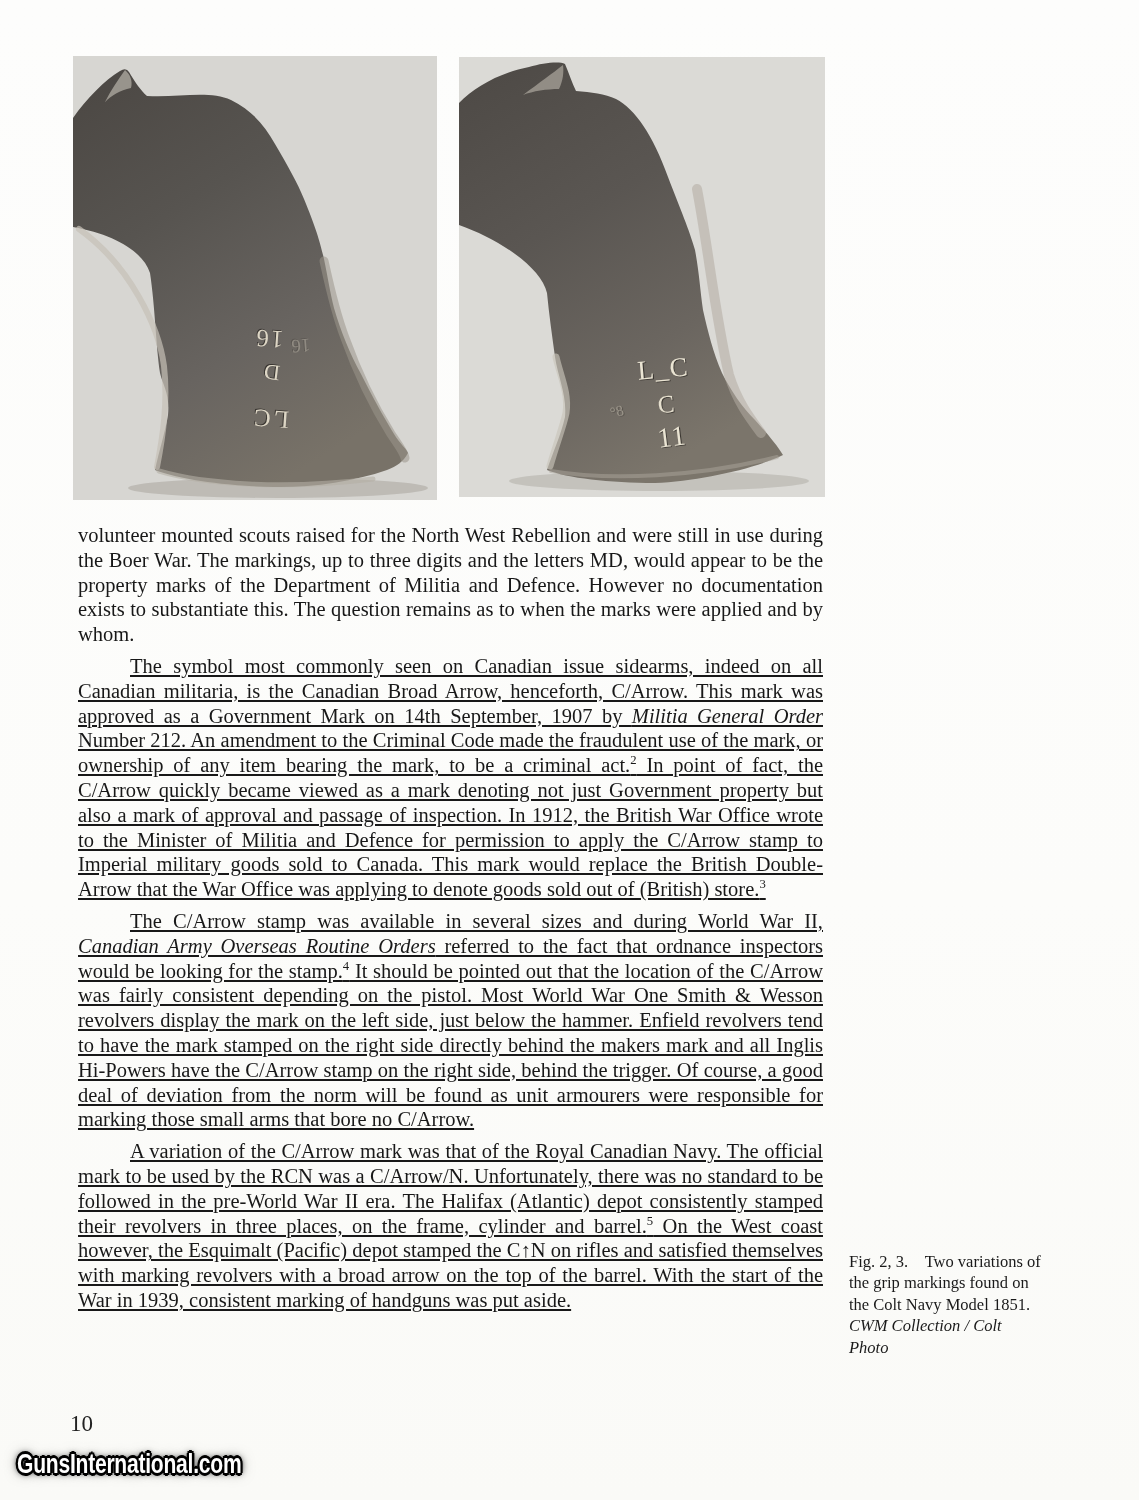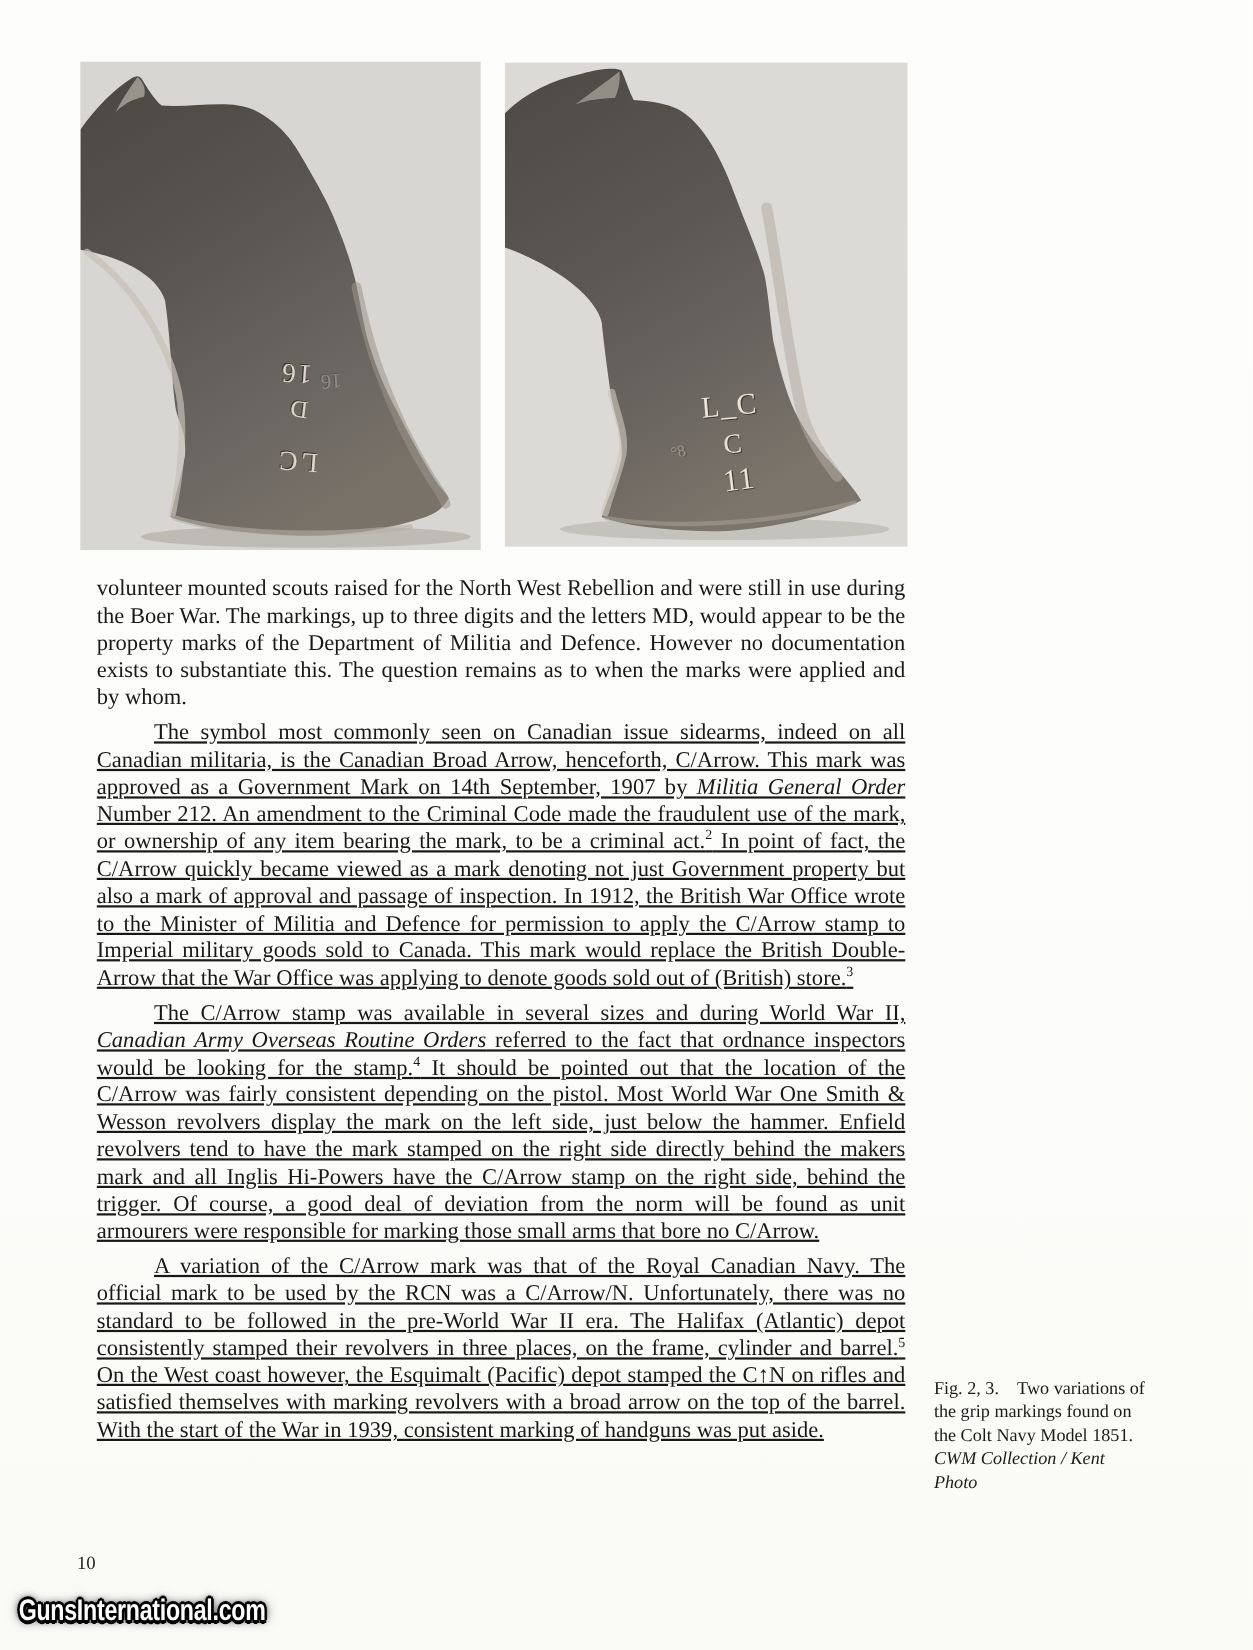--- a/index.html
+++ b/index.html
@@ -34,30 +34,30 @@
             transform:translate(-50%,-50%) rotate(-5deg); }
   .st-r3  { left:213px; top:380px; font-size:28px; letter-spacing:1px; color:#eae4d3;
             transform:translate(-50%,-50%) rotate(-7deg); }
   .st-r0  { left:158px; top:355px; font-size:15px; opacity:.38;
             transform:translate(-50%,-50%) rotate(-14deg); }
   
   .article {
     position:absolute; left:70px; top:523px; width:753px;
     font-size:20.5px; line-height:24.8px; text-align:justify; color:#181818;
   }
-  .article p { margin:0 0 7px 18px; }
+  .article p { margin:0 0 7px 8px; }
   .article p.indent { text-indent:52px;text-decoration:underline; }
   .article sup, .caption sup { font-size:.62em; vertical-align:super; line-height:0; }
   
   .caption {
     position:absolute; left:849px; top:1251px; width:194px;
     font-size:16.5px; line-height:21.4px; color:#1a1a1a;
   }
   
-  .page-number { position:absolute; left:70px; top:1411px; font-size:17px; color:#222;text-align:right; }
+  .page-number { position:absolute; left:70px; top:1411px; font-size:23px; color:#222;text-align:right; }
   .watermark {
     position:absolute; left:17px; top:1449px;
     font-family:"Liberation Sans", sans-serif; font-weight:700;
     font-size:27px; letter-spacing:-.3px; color:#ffffff;
     transform:scaleX(.78); transform-origin:left center;
     text-shadow:
       -2px -2px 0 #000, 2px -2px 0 #000, -2px 2px 0 #000, 2px 2px 0 #000,
       -3px 0 0 #000, 3px 0 0 #000, 0 -3px 0 #000, 0 3px 0 #000,
       0 0 5px #000, 0 0 9px rgba(0,0,0,.85), 0 0 14px rgba(0,0,0,.6);
   }
@@ -147,19 +147,19 @@
     <div class="stamp st-r3">11</div>
   </figure>
 
   <main class="article">
     <p>volunteer mounted scouts raised for the North West Rebellion and were still in use during the Boer War. The markings, up to three digits and the letters MD, would appear to be the property marks of the Department of Militia and Defence. However no documentation exists to substantiate this. The question remains as to when the marks were applied and by whom.</p>
     <p class="indent">The symbol most commonly seen on Canadian issue sidearms, indeed on all Canadian militaria, is the Canadian Broad Arrow, henceforth, C/Arrow. This mark was approved as a Government Mark on 14th September, 1907 by <i>Militia General Order</i> Number 212. An amendment to the Criminal Code made the fraudulent use of the mark, or ownership of any item bearing the mark, to be a criminal act.<sup>2</sup> In point of fact, the C/Arrow quickly became viewed as a mark denoting not just Government property but also a mark of approval and passage of inspection. In 1912, the British War Office wrote to the Minister of Militia and Defence for permission to apply the C/Arrow stamp to Imperial military goods sold to Canada. This mark would replace the British Double-Arrow that the War Office was applying to denote goods sold out of (British) store.<sup>3</sup></p>
     <p class="indent">The C/Arrow stamp was available in several sizes and during World War II, <i>Canadian Army Overseas Routine Orders</i> referred to the fact that ordnance inspectors would be looking for the stamp.<sup>4</sup> It should be pointed out that the location of the C/Arrow was fairly consistent depending on the pistol. Most World War One Smith &amp; Wesson revolvers display the mark on the left side, just below the hammer. Enfield revolvers tend to have the mark stamped on the right side directly behind the makers mark and all Inglis Hi-Powers have the C/Arrow stamp on the right side, behind the trigger. Of course, a good deal of deviation from the norm will be found as unit armourers were responsible for marking those small arms that bore no C/Arrow.</p>
     <p class="indent">A variation of the C/Arrow mark was that of the Royal Canadian Navy. The official mark to be used by the RCN was a C/Arrow/N. Unfortunately, there was no standard to be followed in the pre-World War II era. The Halifax (Atlantic) depot consistently stamped their revolvers in three places, on the frame, cylinder and barrel.<sup>5</sup> On the West coast however, the Esquimalt (Pacific) depot stamped the C↑N on rifles and satisfied themselves with marking revolvers with a broad arrow on the top of the barrel. With the start of the War in 1939, consistent marking of handguns was put aside.</p>
   </main>
 
-  <aside class="caption">Fig. 2, 3. Two variations of the grip markings found on the Colt Navy Model 1851. <i>CWM Collection / Kent Photo</i></aside>
+  <aside class="caption">Fig. 2, 3. Two variations of the grip markings found on the Colt Navy Model 1851. <i>CWM Collection / Colt Photo</i></aside>
 
   <div class="page-number">10</div>
 
   <div class="watermark">GunsInternational.com</div>
 
 </div>
 
 </body></html>

